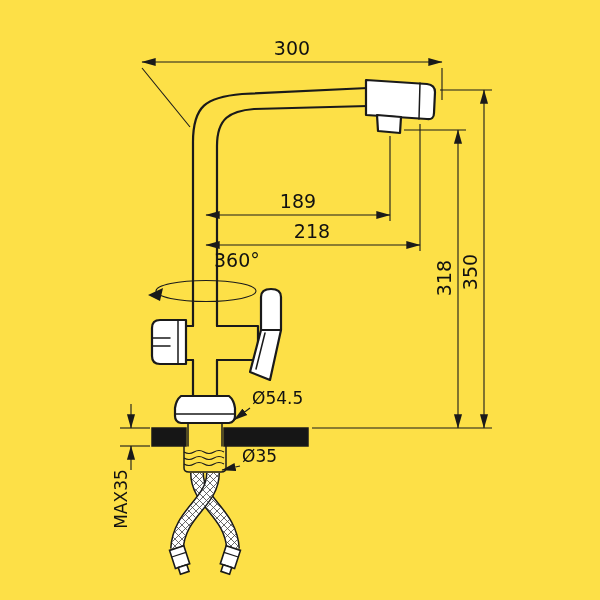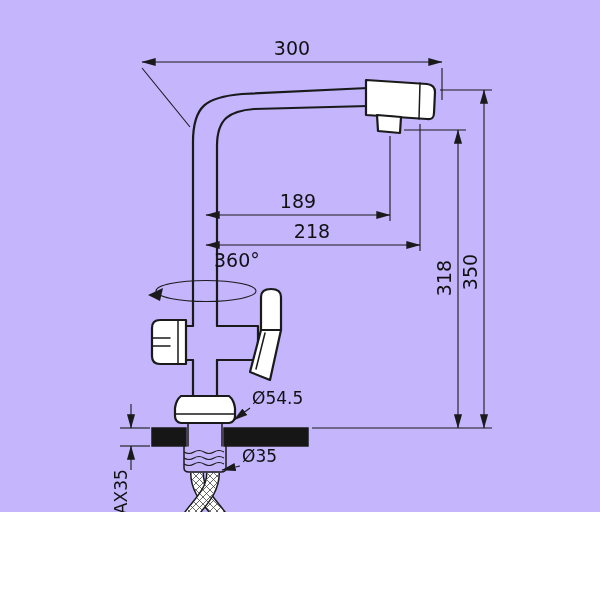--- a/index.html
+++ b/index.html
@@ -1,17 +1,17 @@
 <!DOCTYPE html>
 <html><head>
 <meta charset="utf-8">
 <style>
   html,body{margin:0;padding:0;background:#ffffff;}
   .canvas{
-    position:relative;width:600px;height:512px;background:#c4b5fd;overflow:hidden;
+    position:relative;width:600px;height:600px;background:#fde047;overflow:hidden;
     font-family:"DejaVu Sans", sans-serif;
   }
   svg{display:block;}
   text{
     font-family:"DejaVu Sans", sans-serif;
     fill:#111111;
   }
   .dim-num{font-size:19px;}
   .dim-small{font-size:17px;}
   .thin{stroke:#1a1a1a;stroke-width:1.1;fill:none;}

